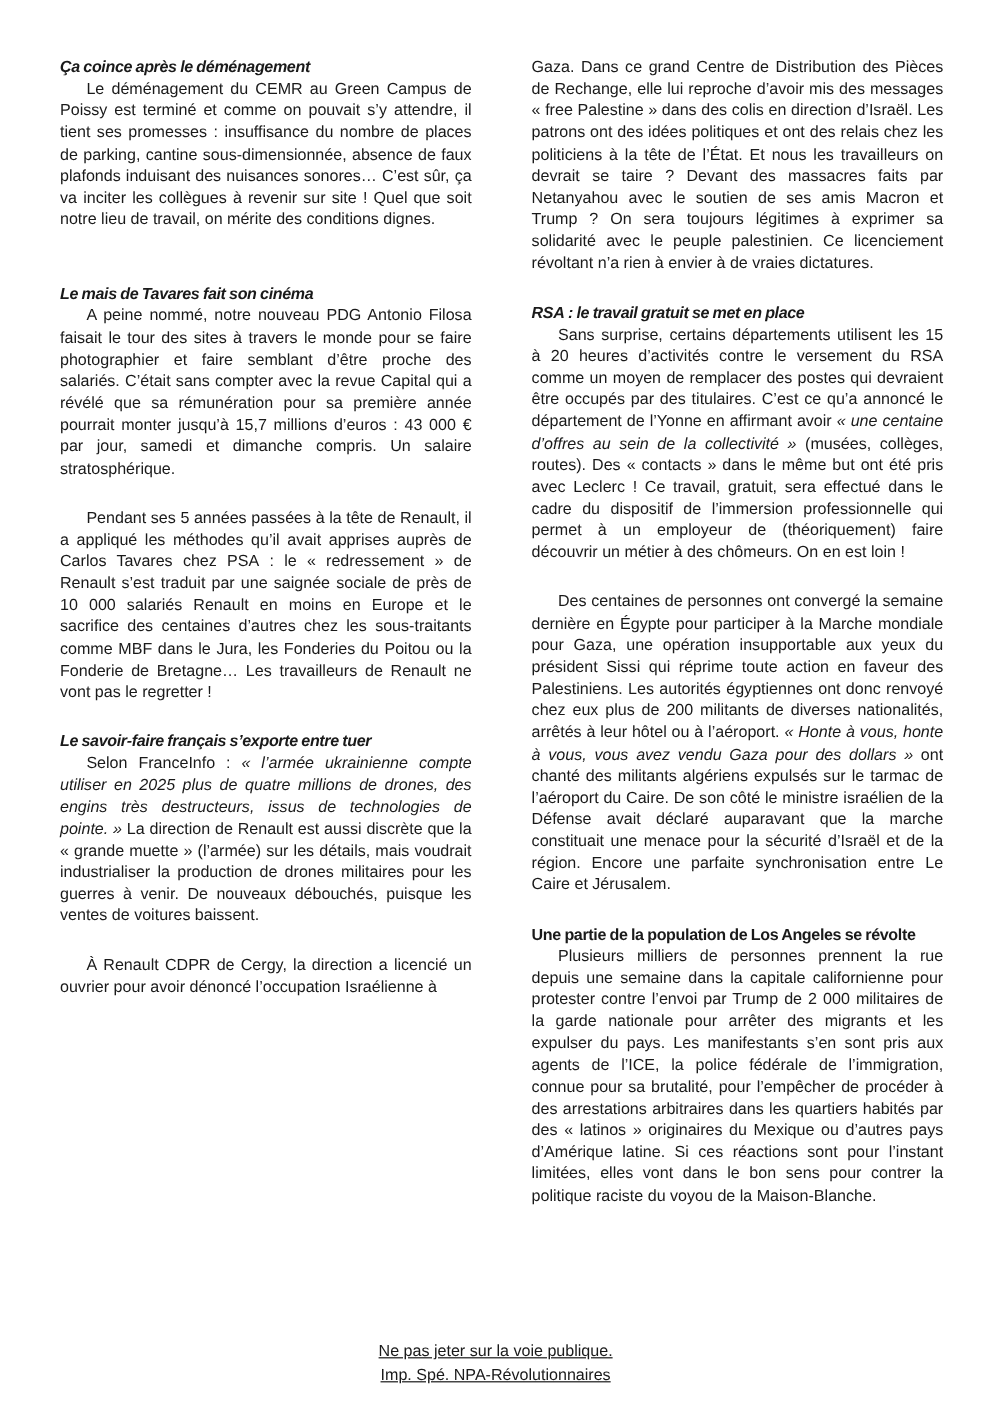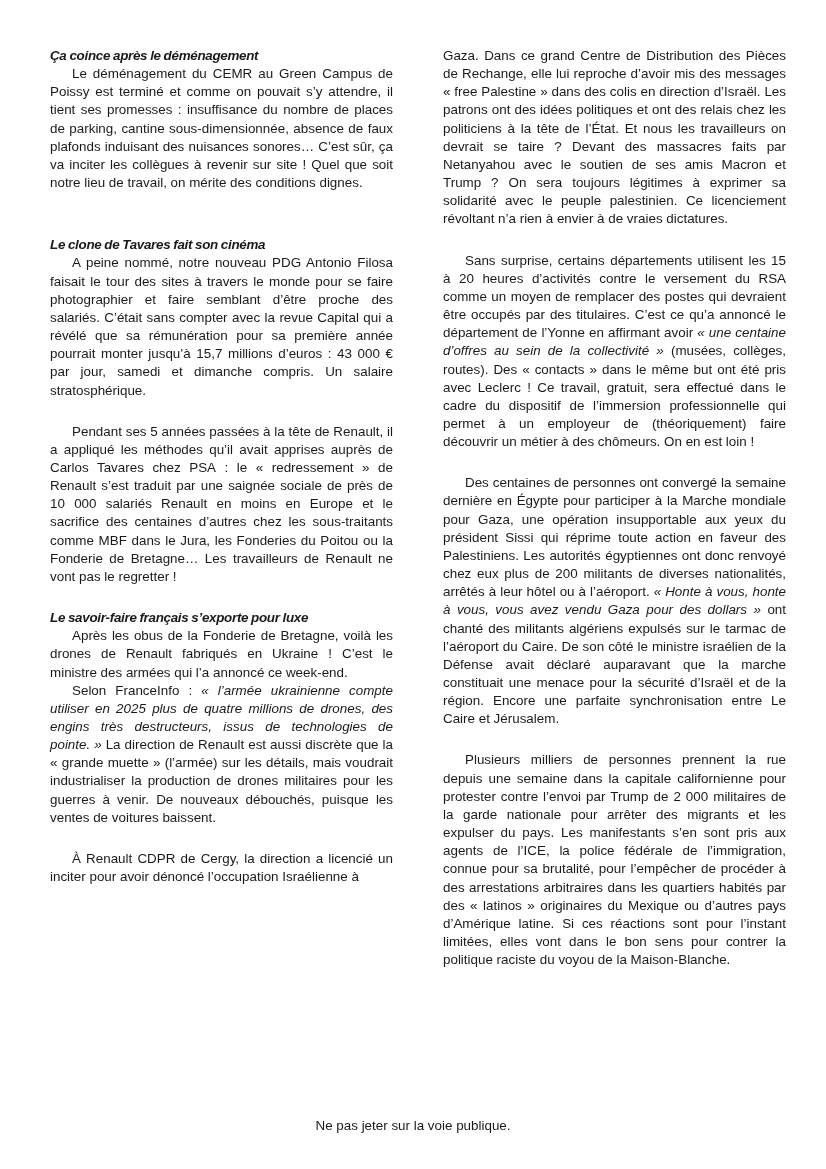--- a/index.html
+++ b/index.html
@@ -69,59 +69,62 @@
     position: absolute;
     left: 0;
     top: 1116px;
     width: 826px;
     text-align: center;
   }
   .footer p {
     margin: 0;
     font-size: 13.4px;
     line-height: 19.5px;
+    text-decoration: underline;
   }
 </style>
 </head>
 <body>
 
 <div class="page">
   <div class="columns">
     <div class="col" data-col="0">
         <div class="article">
           <p class="heading">Ça coince après le déménagement</p>
           <p class="para"><span>Le déménagement du CEMR au Green Campus de Poissy est terminé et comme on pouvait s’y attendre, il tient ses promesses&nbsp;: insuffisance du nombre de places de parking, cantine sous-dimensionnée, absence de faux plafonds induisant des nuisances sonores… C’est sûr, ça va inciter les collègues à revenir sur site&nbsp;! Quel que soit notre lieu de travail, on mérite des conditions dignes.</span></p>
         </div>
         <div class="article">
-          <p class="heading">Le clone de Tavares fait son cinéma</p>
+          <p class="heading">Le mais de Tavares fait son cinéma</p>
           <p class="para"><span>A peine nommé, notre nouveau PDG Antonio Filosa faisait le tour des sites à travers le monde pour se faire photographier et faire semblant d’être proche des salariés. C’était sans compter avec la revue Capital qui a révélé que sa rémunération pour sa première année pourrait monter jusqu’à 15,7 millions d’euros&nbsp;: 43&nbsp;000&nbsp;€ par jour, samedi et dimanche compris. Un salaire stratosphérique.</span></p>
         </div>
         <div class="article">
           <p class="para"><span>Pendant ses 5 années passées à la tête de Renault, il a appliqué les méthodes qu’il avait apprises auprès de Carlos Tavares chez PSA&nbsp;: le «&nbsp;redressement&nbsp;» de Renault s’est traduit par une saignée sociale de près de 10&nbsp;000 salariés Renault en moins en Europe et le sacrifice des centaines d’autres chez les sous-traitants comme MBF dans le Jura, les Fonderies du Poitou ou la Fonderie de Bretagne… Les travailleurs de Renault ne vont pas le regretter&nbsp;!</span></p>
         </div>
         <div class="article">
-          <p class="heading">Le savoir-faire français s’exporte pour luxe</p>
-          <p class="para"><span>Après les obus de la Fonderie de Bretagne, voilà les drones de Renault fabriqués en Ukraine&nbsp;! C’est le ministre des armées qui l’a annoncé ce week-end.</span></p>
+          <p class="heading">Le savoir-faire français s’exporte entre tuer</p>
           <p class="para"><span>Selon FranceInfo&nbsp;: </span><span class="em">«&nbsp;l’armée ukrainienne compte utiliser en 2025 plus de quatre millions de drones, des engins très destructeurs, issus de technologies de pointe.&nbsp;»</span><span> La direction de Renault est aussi discrète que la «&nbsp;grande muette&nbsp;» (l’armée) sur les détails, mais voudrait industrialiser la production de drones militaires pour les guerres à venir. De nouveaux débouchés, puisque les ventes de voitures baissent.</span></p>
         </div>
         <div class="article">
-          <p class="para"><span>À Renault CDPR de Cergy, la direction a licencié un inciter pour avoir dénoncé l’occupation Israélienne à</span></p>
+          <p class="para"><span>À Renault CDPR de Cergy, la direction a licencié un ouvrier pour avoir dénoncé l’occupation Israélienne à</span></p>
         </div>
       </div>
     <div class="col" data-col="1">
         <div class="article">
           <p class="para noindent"><span>Gaza. Dans ce grand Centre de Distribution des Pièces de Rechange, elle lui reproche d’avoir mis des messages «&nbsp;free Palestine&nbsp;» dans des colis en direction d’Israël. Les patrons ont des idées politiques et ont des relais chez les politiciens à la tête de l’État. Et nous les travailleurs on devrait se taire&nbsp;? Devant des massacres faits par Netanyahou avec le soutien de ses amis Macron et Trump&nbsp;? On sera toujours légitimes à exprimer sa solidarité avec le peuple palestinien. Ce licenciement révoltant n’a rien à envier à de vraies dictatures.</span></p>
         </div>
         <div class="article">
+          <p class="heading">RSA&nbsp;: le travail gratuit se met en place</p>
           <p class="para"><span>Sans surprise, certains départements utilisent les 15 à 20 heures d’activités contre le versement du RSA comme un moyen de remplacer des postes qui devraient être occupés par des titulaires. C’est ce qu’a annoncé le département de l’Yonne en affirmant avoir </span><span class="em">«&nbsp;une centaine d’offres au sein de la collectivité&nbsp;»</span><span> (musées, collèges, routes). Des «&nbsp;contacts&nbsp;» dans le même but ont été pris avec Leclerc&nbsp;! Ce travail, gratuit, sera effectué dans le cadre du dispositif de l’immersion professionnelle qui permet à un employeur de (théoriquement) faire découvrir un métier à des chômeurs. On en est loin&nbsp;!</span></p>
         </div>
         <div class="article">
           <p class="para"><span>Des centaines de personnes ont convergé la semaine dernière en Égypte pour participer à la Marche mondiale pour Gaza, une opération insupportable aux yeux du président Sissi qui réprime toute action en faveur des Palestiniens. Les autorités égyptiennes ont donc renvoyé chez eux plus de 200 militants de diverses nationalités, arrêtés à leur hôtel ou à l’aéroport. </span><span class="em">«&nbsp;Honte à vous, honte à vous, vous avez vendu Gaza pour des dollars&nbsp;»</span><span> ont chanté des militants algériens expulsés sur le tarmac de l’aéroport du Caire. De son côté le ministre israélien de la Défense avait déclaré auparavant que la marche constituait une menace pour la sécurité d’Israël et de la région. Encore une parfaite synchronisation entre Le Caire et Jérusalem.</span></p>
         </div>
         <div class="article">
+          <p class="heading upright">Une partie de la population de Los Angeles se révolte</p>
           <p class="para"><span>Plusieurs milliers de personnes prennent la rue depuis une semaine dans la capitale californienne pour protester contre l’envoi par Trump de 2&nbsp;000 militaires de la garde nationale pour arrêter des migrants et les expulser du pays. Les manifestants s’en sont pris aux agents de l’ICE, la police fédérale de l’immigration, connue pour sa brutalité, pour l’empêcher de procéder à des arrestations arbitraires dans les quartiers habités par des «&nbsp;latinos&nbsp;» originaires du Mexique ou d’autres pays d’Amérique latine. Si ces réactions sont pour l’instant limitées, elles vont dans le bon sens pour contrer la politique raciste du voyou de la Maison-Blanche.</span></p>
         </div>
       </div>
   </div>
   <div class="footer">
     <p>Ne pas jeter sur la voie publique.</p>
+    <p>Imp. Spé. NPA-Révolutionnaires</p>
   </div>
 </div>
 
 </body></html>

